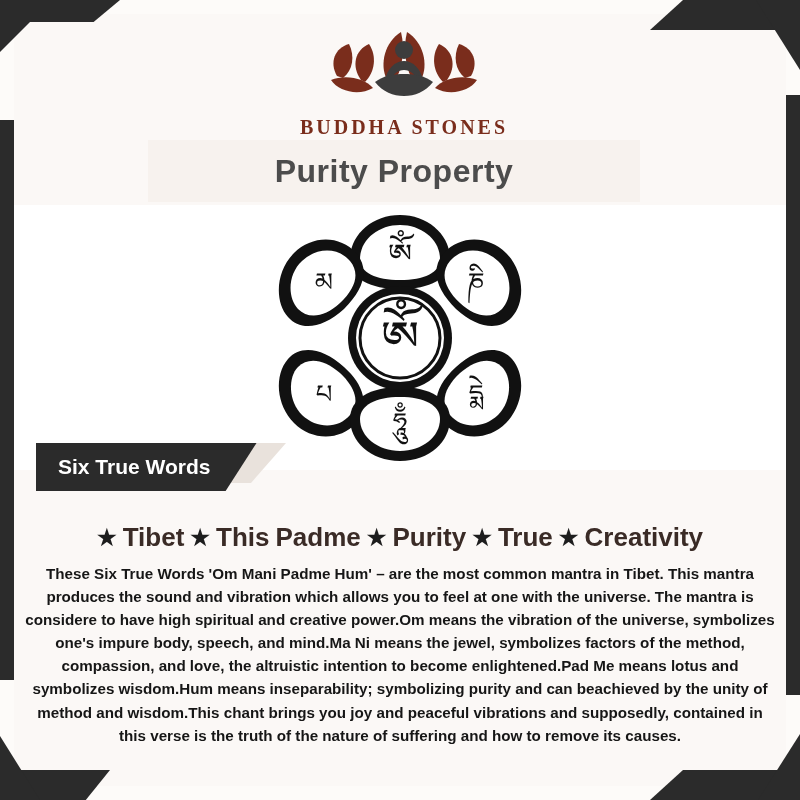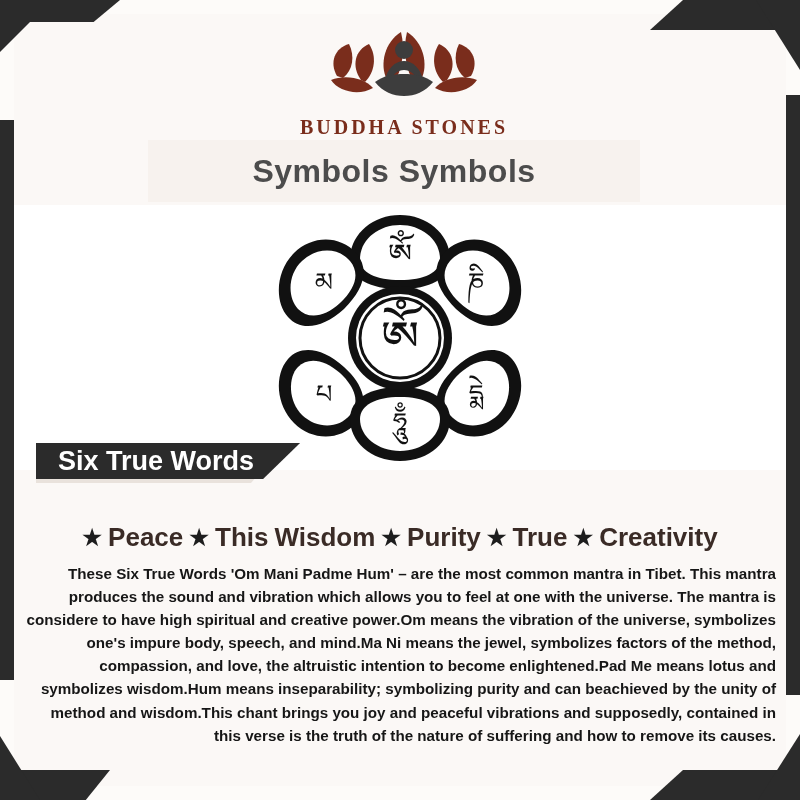--- a/index.html
+++ b/index.html
@@ -150,27 +150,27 @@
     display: flex;
     align-items: center;
     justify-content: center;
   }
 
   
   .section-tab {
     position: absolute;
     top: 443px;
     left: 36px;
-    height: 36px;
+    height: 48px;
     padding: 0 26px 0 22px;
     background: #2b2b2b;
     color: #ffffff;
     display: flex;
     align-items: center;
-    font-size: 27px;
+    font-size: 21px;
     font-weight: bold;
     clip-path: polygon(0 0, 100% 0, 86% 100%, 0 100%);
     padding-right: 46px;
   }
   .section-tab-shadow {
     position: absolute;
     top: 443px;
     left: 36px;
     width: 250px; height: 40px;
     background: #e9e2dc;
@@ -201,21 +201,21 @@
 
   
   .body-text {
     position: absolute;
     top: 562px;
     left: 24px;
     width: 752px;
     font-size: 15.2px;
     line-height: 1.52;
     color: #161616;
-    text-align: right;
+    text-align: center;
     font-weight: 600;
   }
   .body-text b {
     font-weight: bold;
   }
 </style>
 </head>
 <body>
 
 <div class="page">
@@ -252,21 +252,21 @@
 
         <circle cx="95" cy="36" r="9"></circle>
         <path d="M95 47 C104 47 112 55 114 66 L110 68 C106 60 101 56 95 56 C89 56 84 60 80 68 L76 66 C78 55 86 47 95 47 Z"></path>
         <path d="M66 68 C74 62 84 60 95 60 C106 60 116 62 124 68 C116 78 106 82 95 82 C84 82 74 78 66 68 Z"></path>
       </g>
     </svg>
     <div class="brand-name">BUDDHA STONES</div>
   </div>
 
   <div class="title-wrap">
-    <div class="title-text">Symbols Symbols</div>
+    <div class="title-text">Purity Property</div>
   </div>
 
   <div class="mandala-area">
     <svg width="300" height="258" viewBox="0 0 300 258">
       <g fill="#111111">
 
         <g>
 
           <path d="M150 6 C178 6 200 26 200 50 C200 70 180 80 150 80 C120 80 100 70 100 50 C100 26 122 6 150 6 Z"></path>
           <path d="M150 16 C172 16 190 31 190 50 C190 64 174 71 150 71 C126 71 110 64 110 50 C110 31 128 16 150 16 Z" fill="#ffffff"></path>
@@ -311,24 +311,24 @@
     </svg>
   </div>
 
   <div class="section-tab-shadow"></div>
   <div class="section-tab">
     <span>Six True Words</span>
   </div>
 
   <div class="keywords">
     <span class="kw-star">★</span>
-    <span class="kw">Peace</span>
+    <span class="kw">Tibet</span>
     <span class="kw-star">★</span>
     <span class="kw">This</span>
-    <span class="kw">Wisdom</span>
+    <span class="kw">Padme</span>
     <span class="kw-star">★</span>
     <span class="kw">Purity</span>
     <span class="kw-star">★</span>
     <span class="kw">True</span>
     <span class="kw-star">★</span>
     <span class="kw">Creativity</span>
   </div>
 
   <div class="body-text"><span>These Six True Words 'Om Mani Padme Hum' – are the most common mantra in Tibet. This mantra produces the sound and vibration which allows you to feel at one with the universe. The mantra is considere to have high spiritual and creative power.</span><b>Om</b><span> means the vibration of the universe, symbolizes one's impure body, speech, and mind.</span><b>Ma Ni</b><span> means the jewel, symbolizes factors of the method, compassion, and love, the altruistic intention to become enlightened.</span><b>Pad Me</b><span> means lotus and symbolizes wisdom.</span><b>Hum</b><span> means inseparability; symbolizing purity and can beachieved by the unity of method and wisdom.This chant brings you joy and peaceful vibrations and supposedly, contained in this verse is the truth of the nature of suffering and how to remove its causes.</span></div>
 

